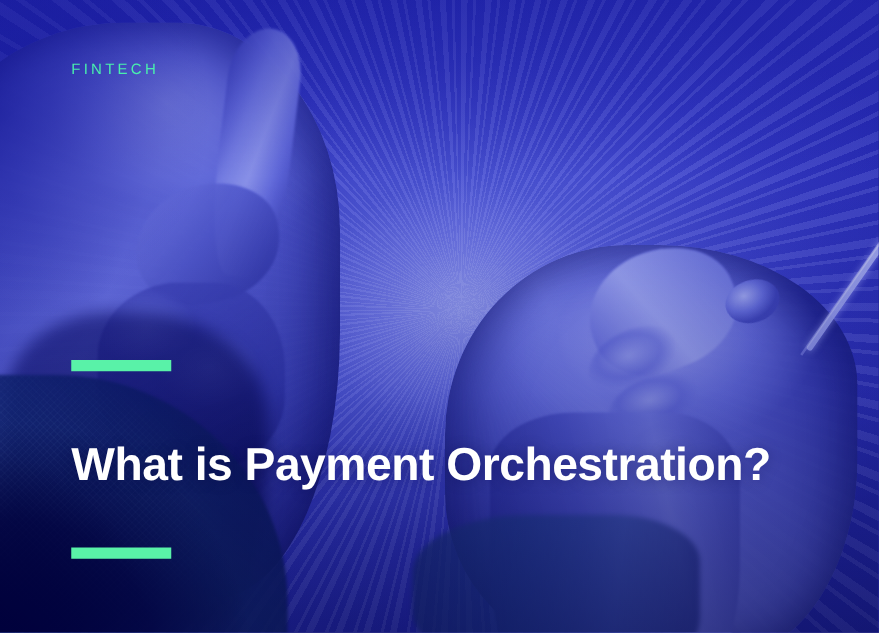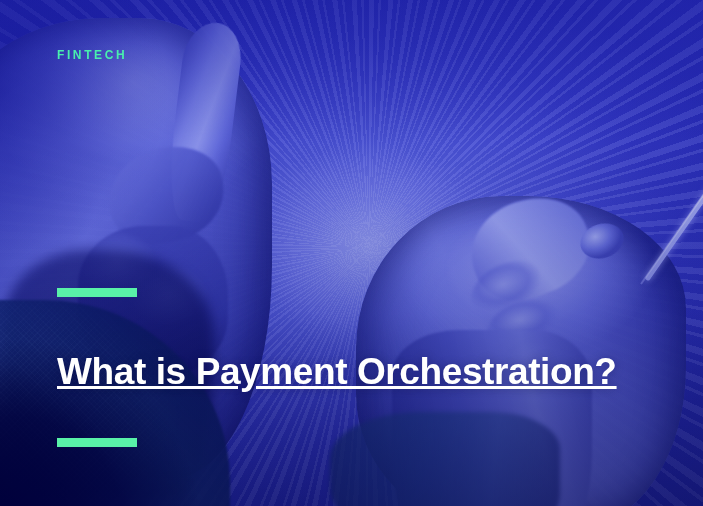--- a/index.html
+++ b/index.html
@@ -214,21 +214,21 @@
   }
   .duotone2 {
     background:
       linear-gradient(to bottom right, rgba(26,30,160,.26) 0%, rgba(70,76,216,.10) 48%, rgba(18,22,120,.30) 100%);
   }
 
   
   .eyebrow {
     position:absolute; left:57px; top:48px;
     font-size:12px;
-    font-weight:700;
+    font-weight:400;
     letter-spacing:2.6px;
     color:#49efad;
     text-transform:uppercase;
     white-space:nowrap;
   }
 
   .rule {
     position:absolute; left:57px;
     width:80px; height:9px;
     background:#59f2a8;
@@ -239,21 +239,20 @@
   .headline {
     position:absolute; left:57px; top:351px;
     width:600px;
     font-size:37px;
     font-weight:700;
     letter-spacing:-.4px;
     color:#ffffff;
     line-height:1.12;
     white-space:nowrap;
     text-shadow:0 1px 10px rgba(8,10,60,.35);
-    text-decoration:underline;
   }
 </style>
 </head>
 <body>
 
 <div id="card">
 
   <div class="layer bg-base"></div>
   <div class="layer ray-core"></div>
   <div class="layer rays"></div>

